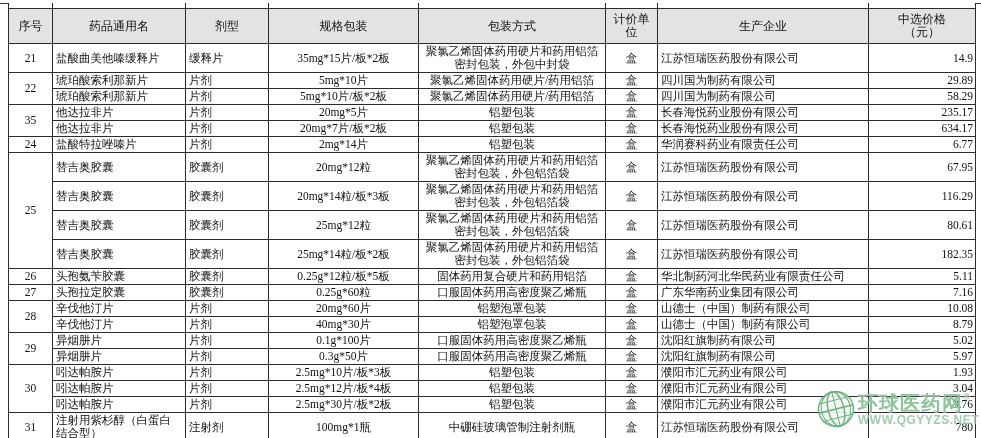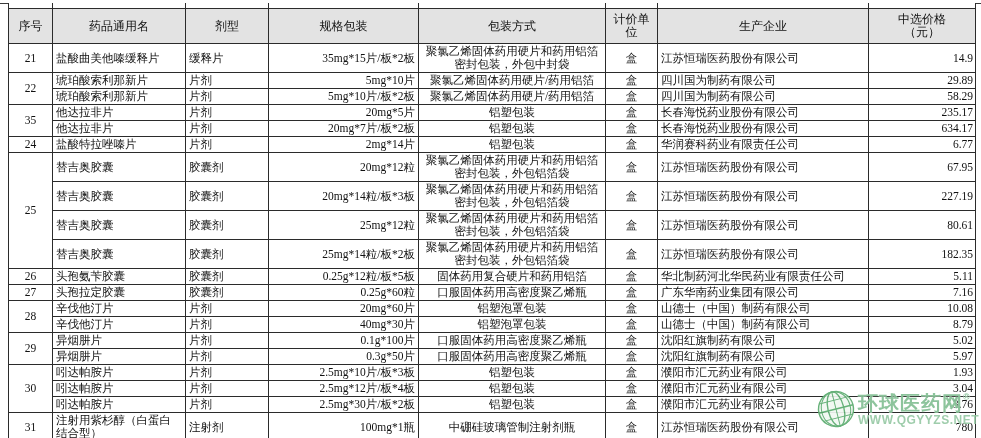--- a/index.html
+++ b/index.html
@@ -46,21 +46,21 @@
   tr.stub-row td {
     border-top: 0;
     height: 5px;
     padding: 0;
     background: #fff;
   }
   tr.drug-row { height: 15px; }
   td.c-no    { text-align: center; vertical-align: middle; }
   td.c-name  { text-align: left;  vertical-align: middle; }
   td.c-form  { text-align: left;  vertical-align: middle; }
-  td.c-spec  { text-align: right;  vertical-align: middle; }
+  td.c-spec  { text-align: center;  vertical-align: middle; }
   td.c-pack  { text-align: center;  vertical-align: middle; }
   td.c-unit  { text-align: center; vertical-align: middle; }
   td.c-maker { text-align: left;  vertical-align: middle; }
   td.c-price { text-align: right; vertical-align: middle; padding-right: 2px; }
 
   .watermark {
     position: absolute;
     left: 816px; top: 386px;
     display: flex;
     align-items: flex-start;
@@ -205,21 +205,21 @@
         <td class="c-maker">江苏恒瑞医药股份有限公司</td>
         <td class="c-price">67.95</td>
       </tr>
       <tr class="drug-row">
         <td class="c-name">替吉奥胶囊</td>
         <td class="c-form">胶囊剂</td>
         <td class="c-spec">20mg*14粒/板*3板</td>
         <td class="c-pack">聚氯乙烯固体药用硬片和药用铝箔密封包装，外包铝箔袋</td>
         <td class="c-unit">盒</td>
         <td class="c-maker">江苏恒瑞医药股份有限公司</td>
-        <td class="c-price">227.19</td>
+        <td class="c-price">116.29</td>
       </tr>
       <tr class="drug-row">
         <td class="c-name">替吉奥胶囊</td>
         <td class="c-form">胶囊剂</td>
         <td class="c-spec">25mg*12粒</td>
         <td class="c-pack">聚氯乙烯固体药用硬片和药用铝箔密封包装，外包铝箔袋</td>
         <td class="c-unit">盒</td>
         <td class="c-maker">江苏恒瑞医药股份有限公司</td>
         <td class="c-price">80.61</td>
       </tr>

